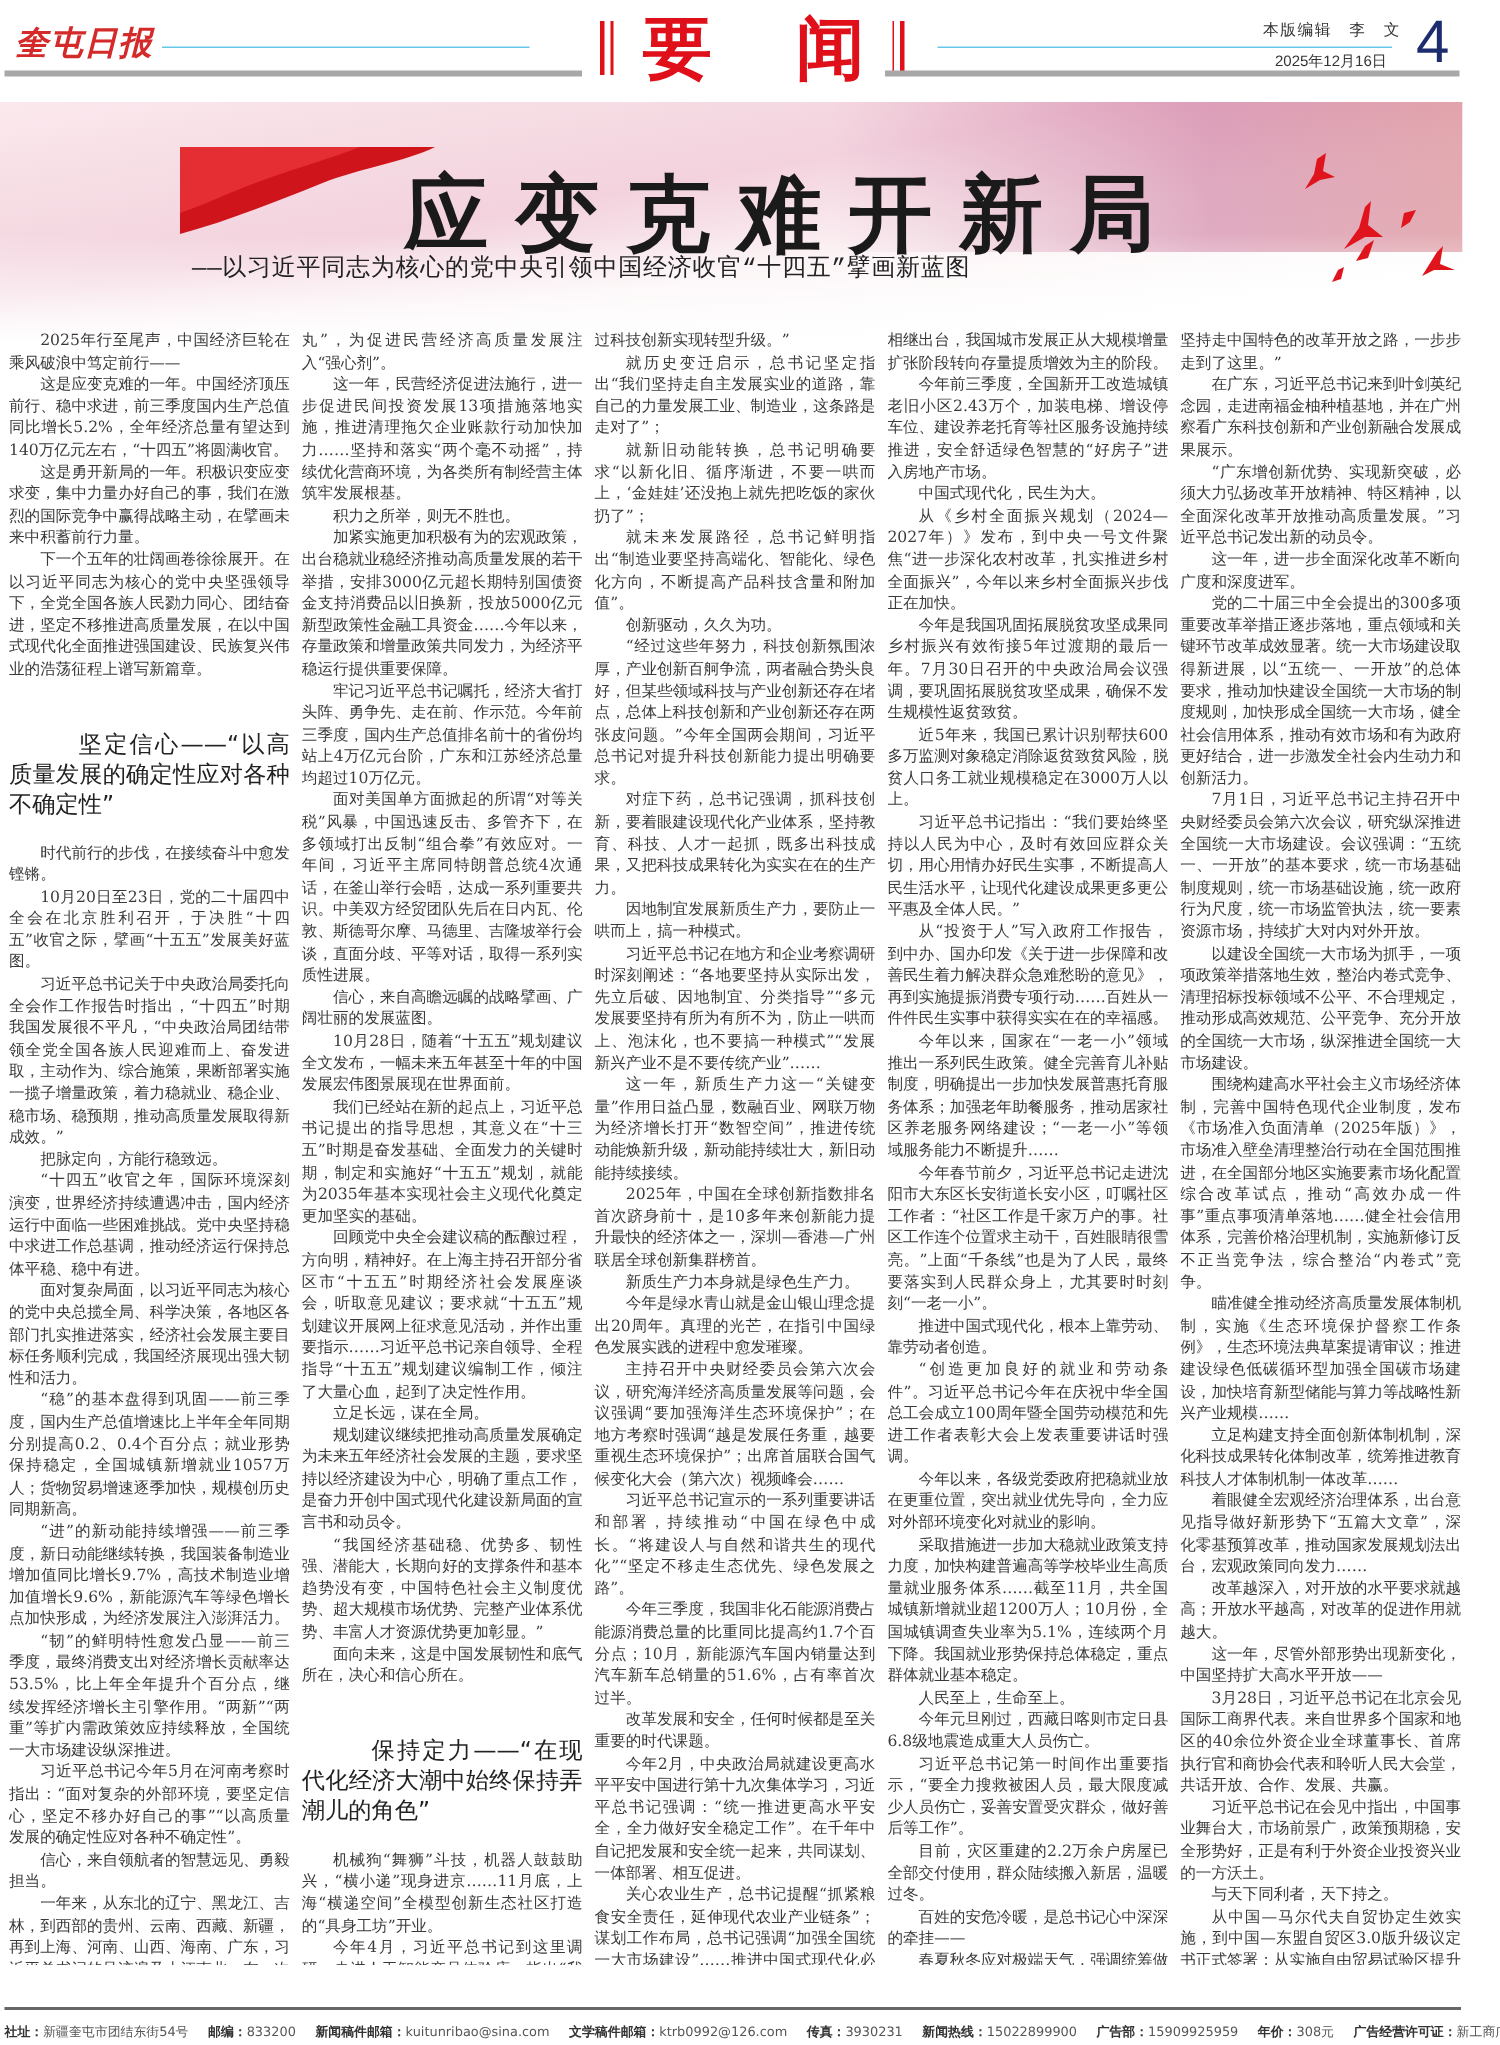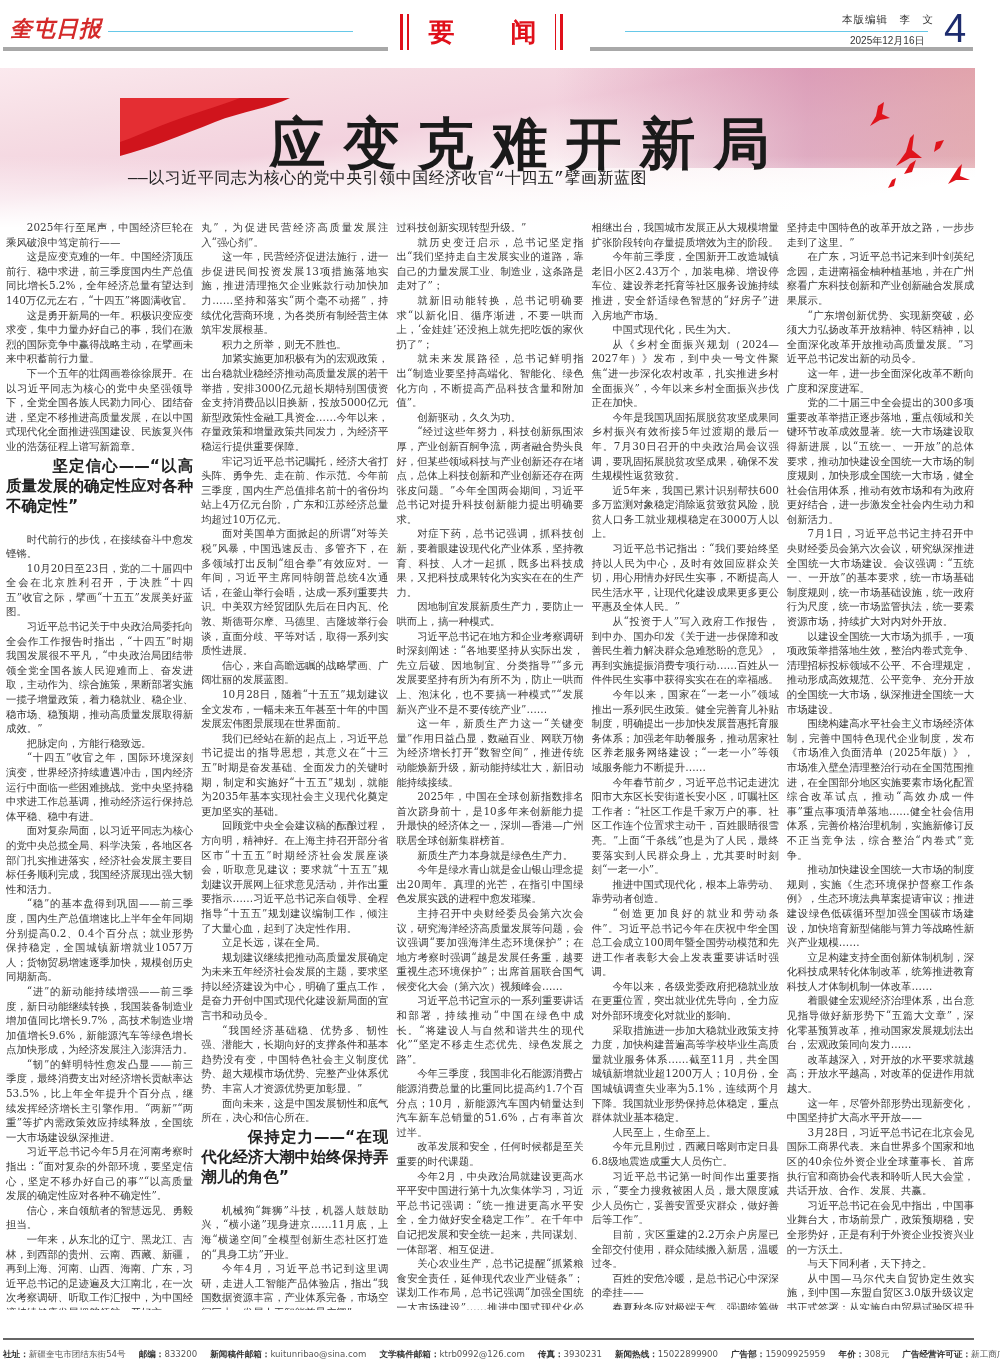--- a/index.html
+++ b/index.html
@@ -4,42 +4,42 @@
 <style>
   * { box-sizing: border-box; margin: 0; padding: 0; }
   body { width: 1000px; height: 1363px; background: #fff; font-family: "DejaVu Serif", "Liberation Serif", serif; color: #333; overflow: hidden; position: relative; }
   .masthead { position: absolute; top: 0; left: 0; width: 1000px; height: 60px; padding-left: 19px; }
   .mast-logo { position: absolute; left: 10px; top: 14px; font-size: 22px; color: #d42a2a; font-style: italic; font-weight: bold; letter-spacing: 1px; font-family: "DejaVu Serif", serif; }
   .mast-blue-line-l { position: absolute; left: 108px; top: 31px; width: 245px; height: 1px; background: #66c8e8; }
   .mast-gray-line-l { position: absolute; left: 3px; top: 47px; width: 385px; height: 4px; background: #a8a8a8; }
   .mast-section { position: absolute; left: 398px; top: 10px; height: 44px; display: flex; align-items: center; }
   .mast-bar { width: 3px; height: 36px; background: #e0101a; margin: 0 2px; }
   .mast-bar.thin { width: 1.5px; }
-  .mast-section-label { font-size: 26px; color: #e0101a; font-weight: bold; letter-spacing: 56px; margin: 0 -40px 0 18px; font-family: "DejaVu Serif", serif; line-height: 44px; }
+  .mast-section-label { font-size: 46px; color: #e0101a; font-weight: bold; letter-spacing: 56px; margin: 0 -40px 0 18px; font-family: "DejaVu Serif", serif; line-height: 44px; }
   .mast-blue-line-r { position: absolute; left: 625px; top: 31px; width: 303px; height: 1px; background: #66c8e8; }
   .mast-gray-line-r { position: absolute; left: 590px; top: 47px; width: 383px; height: 4px; background: #a8a8a8; }
   .mast-editor { position: absolute; left: 842px; top: 13px; font-size: 10.5px; color: #333; font-family: "DejaVu Sans", sans-serif; letter-spacing: 1px; }
   .mast-date { position: absolute; left: 850px; top: 34px; font-size: 10px; color: #333; font-family: Liberation Sans, sans-serif; }
   .mast-page { position: absolute; left: 944px; top: 6px; font-size: 40px; color: #1d2c6e; font-family: "Liberation Sans", sans-serif; line-height: 44px; }
 
   .banner { position: absolute; left: 0; top: 68px; width: 975px; height: 160px; overflow: hidden;
     background: linear-gradient(170deg, #fbe9ee 0%, #f6dde4 20%, #f3d2de 40%, #fbf1f3 60%, #ffffff 85%); }
   .banner::before { content:""; position:absolute; right:0; top:0; width: 420px; height: 100px;
     background: linear-gradient(90deg, rgba(255,255,255,0) 0%, rgba(200,110,150,0.55) 60%, rgba(210,120,130,0.6) 100%); }
   .banner::after { content:""; position:absolute; left:0; top:0; width:100%; height:160px;
     background: linear-gradient(180deg, rgba(255,255,255,0) 55%, #fff 100%); }
   .flag { position: absolute; left: 120px; top: 30px; width: 170px; height: 60px; z-index: 1; }
   .birds { position: absolute; left: 848px; top: 30px; width: 130px; height: 100px; z-index: 2; }
   .banner-title { position: absolute; left: 0; width: 100%; top: 43px; text-align: center; font-size: 56px; font-weight: bold; color: #1a1a1a; letter-spacing: 18px; z-index: 3; font-family: "DejaVu Sans", sans-serif; line-height: 66px; padding-left: 18px; margin-left: 32px; }
   .banner-sub { position: absolute; left: 128px; top: 100px; font-size: 16px; color: #222; z-index: 3; font-family: Liberation Mono, monospace; letter-spacing: 0.5px; }
 
   .columns { position: absolute; left: 6px; top: 220px; width: 968px; height: 1090px; display: flex; gap: 8px; }
   .col { flex: 1; overflow: hidden; font-size: 10.4px; line-height: 14.6px; color: #3a3a3a; text-align: justify; }
   .col p { text-indent: 2em; margin-bottom: 0; }
-  .col h3 { font-family: "DejaVu Sans", sans-serif; font-weight: bold; color: #222; font-size: 15.5px; line-height: 20px; text-indent: 3em; margin: 2px 0 16px 0; }
+  .col h3 { font-family: "DejaVu Sans", sans-serif; font-weight: normal; color: #222; font-size: 15.5px; line-height: 20px; text-indent: 3em; margin: 32px 0 16px 0; }
 
   .footer { position: absolute; left: 0; top: 1337px; width: 1000px; height: 26px; }
   .footer-line { position: absolute; left: 3px; top: 1px; width: 971px; height: 2px; background: #666; }
   .footer-row { position: absolute; left: 3px; top: 12px; display: flex; font-size: 8.6px; color: #333; font-family: "DejaVu Sans", sans-serif; white-space: nowrap; }
   .footer-item { margin-right: 13px; }
   .footer-item .lbl { font-weight: bold; }
   .footer-item .val { color: #555; }
 </style>
 </head>
 <body>
@@ -165,21 +165,21 @@
     </div>
   <div class="col">
       <p style="text-indent: 0px;">坚持走中国特色的改革开放之路，一步步走到了这里。”</p>
       <p>在广东，习近平总书记来到叶剑英纪念园，走进南福金柚种植基地，并在广州察看广东科技创新和产业创新融合发展成果展示。</p>
       <p>“广东增创新优势、实现新突破，必须大力弘扬改革开放精神、特区精神，以全面深化改革开放推动高质量发展。”习近平总书记发出新的动员令。</p>
       <p>这一年，进一步全面深化改革不断向广度和深度进军。</p>
       <p>党的二十届三中全会提出的300多项重要改革举措正逐步落地，重点领域和关键环节改革成效显著。统一大市场建设取得新进展，以“五统一、一开放”的总体要求，推动加快建设全国统一大市场的制度规则，加快形成全国统一大市场，健全社会信用体系，推动有效市场和有为政府更好结合，进一步激发全社会内生动力和创新活力。</p>
       <p>7月1日，习近平总书记主持召开中央财经委员会第六次会议，研究纵深推进全国统一大市场建设。会议强调：“五统一、一开放”的基本要求，统一市场基础制度规则，统一市场基础设施，统一政府行为尺度，统一市场监管执法，统一要素资源市场，持续扩大对内对外开放。</p>
       <p>以建设全国统一大市场为抓手，一项项政策举措落地生效，整治内卷式竞争、清理招标投标领域不公平、不合理规定，推动形成高效规范、公平竞争、充分开放的全国统一大市场，纵深推进全国统一大市场建设。</p>
       <p>围绕构建高水平社会主义市场经济体制，完善中国特色现代企业制度，发布《市场准入负面清单（2025年版）》，市场准入壁垒清理整治行动在全国范围推进，在全国部分地区实施要素市场化配置综合改革试点，推动“高效办成一件事”重点事项清单落地……健全社会信用体系，完善价格治理机制，实施新修订反不正当竞争法，综合整治“内卷式”竞争。</p>
-      <p>推动加快建设全国统一大市场的制度规则，实施《生态环境保护督察工作条例》，生态环境法典草案提请审议；推进建设绿色低碳循环型加强全国碳市场建设，加快培育新型储能与算力等战略性新兴产业规模……</p>
+      <p>瞄准健全推动经济高质量发展体制机制，实施《生态环境保护督察工作条例》，生态环境法典草案提请审议；推进建设绿色低碳循环型加强全国碳市场建设，加快培育新型储能与算力等战略性新兴产业规模……</p>
       <p>立足构建支持全面创新体制机制，深化科技成果转化体制改革，统筹推进教育科技人才体制机制一体改革……</p>
       <p>着眼健全宏观经济治理体系，出台意见指导做好新形势下“五篇大文章”，深化零基预算改革，推动国家发展规划法出台，宏观政策同向发力……</p>
       <p>改革越深入，对开放的水平要求就越高；开放水平越高，对改革的促进作用就越大。</p>
       <p>这一年，尽管外部形势出现新变化，中国坚持扩大高水平开放——</p>
       <p>3月28日，习近平总书记在北京会见国际工商界代表。来自世界多个国家和地区的40余位外资企业全球董事长、首席执行官和商协会代表和聆听人民大会堂，共话开放、合作、发展、共赢。</p>
       <p>习近平总书记在会见中指出，中国事业舞台大，市场前景广，政策预期稳，安全形势好，正是有利于外资企业投资兴业的一方沃土。</p>
       <p>与天下同利者，天下持之。</p>
       <p>从中国—马尔代夫自贸协定生效实施，到中国—东盟自贸区3.0版升级议定书正式签署；从实施自由贸易试验区提升战略，到复制推广上海自贸试验区的77条试点措施……</p>
     </div>
 </div>

